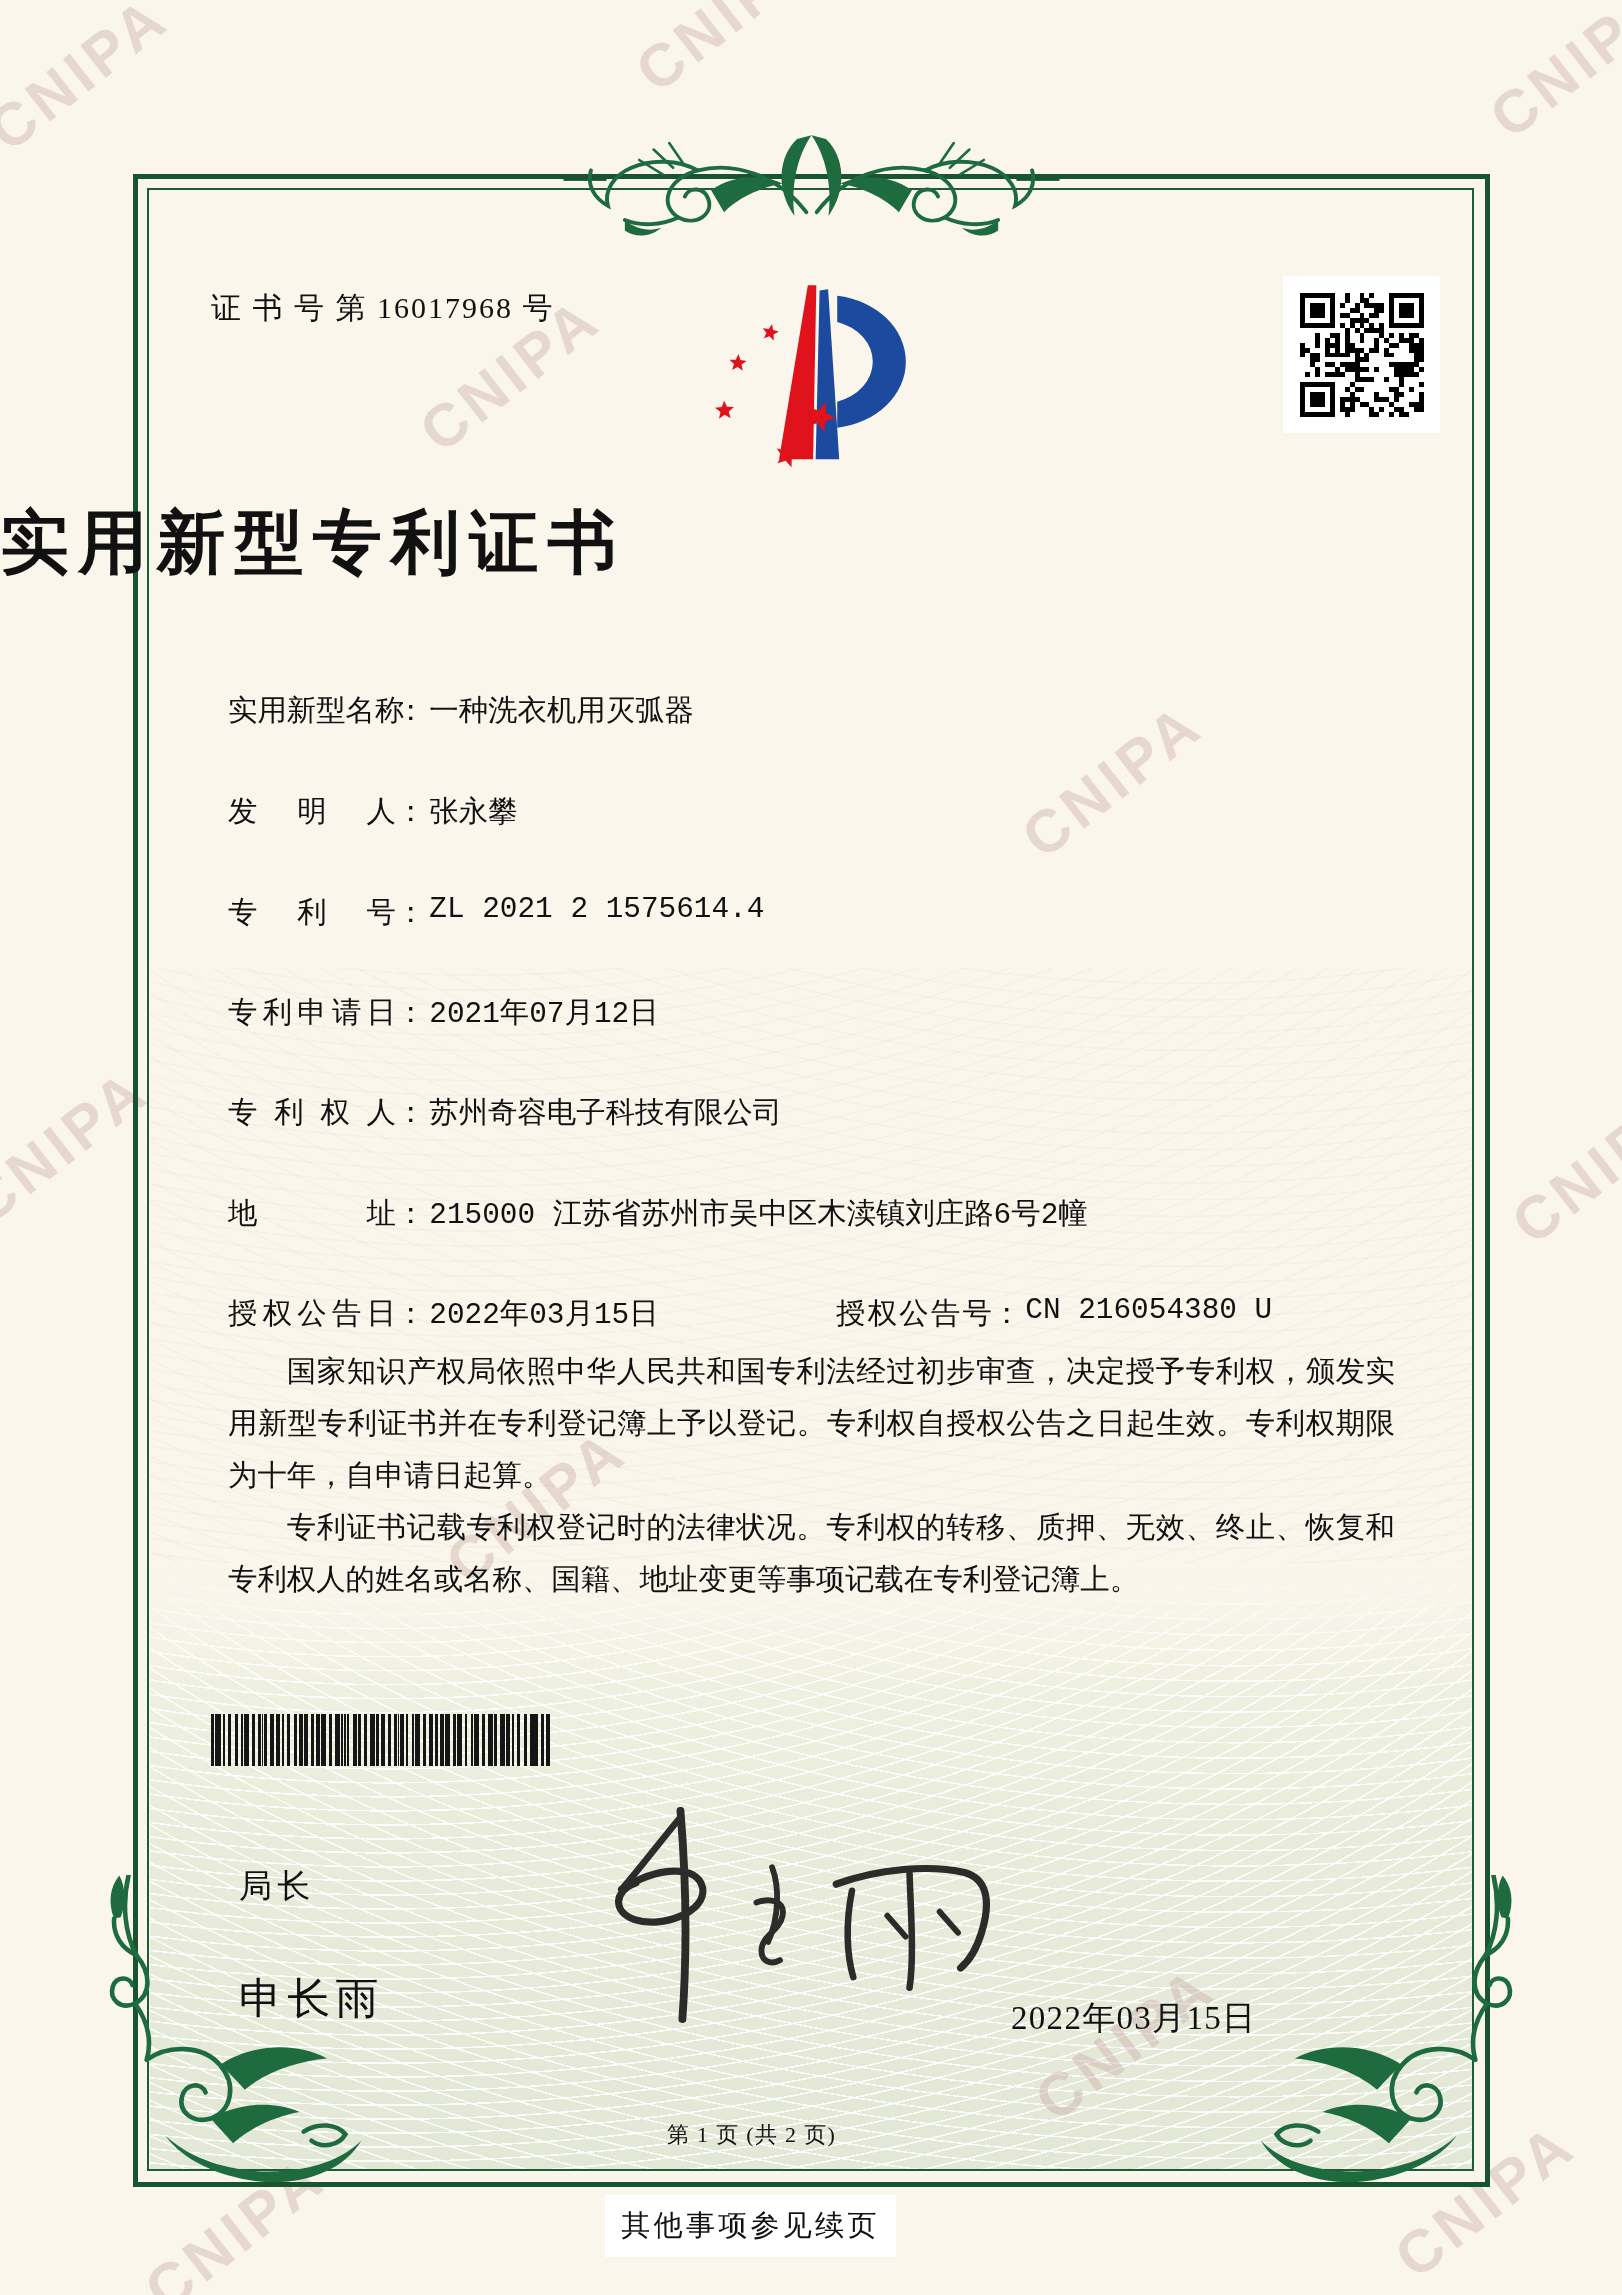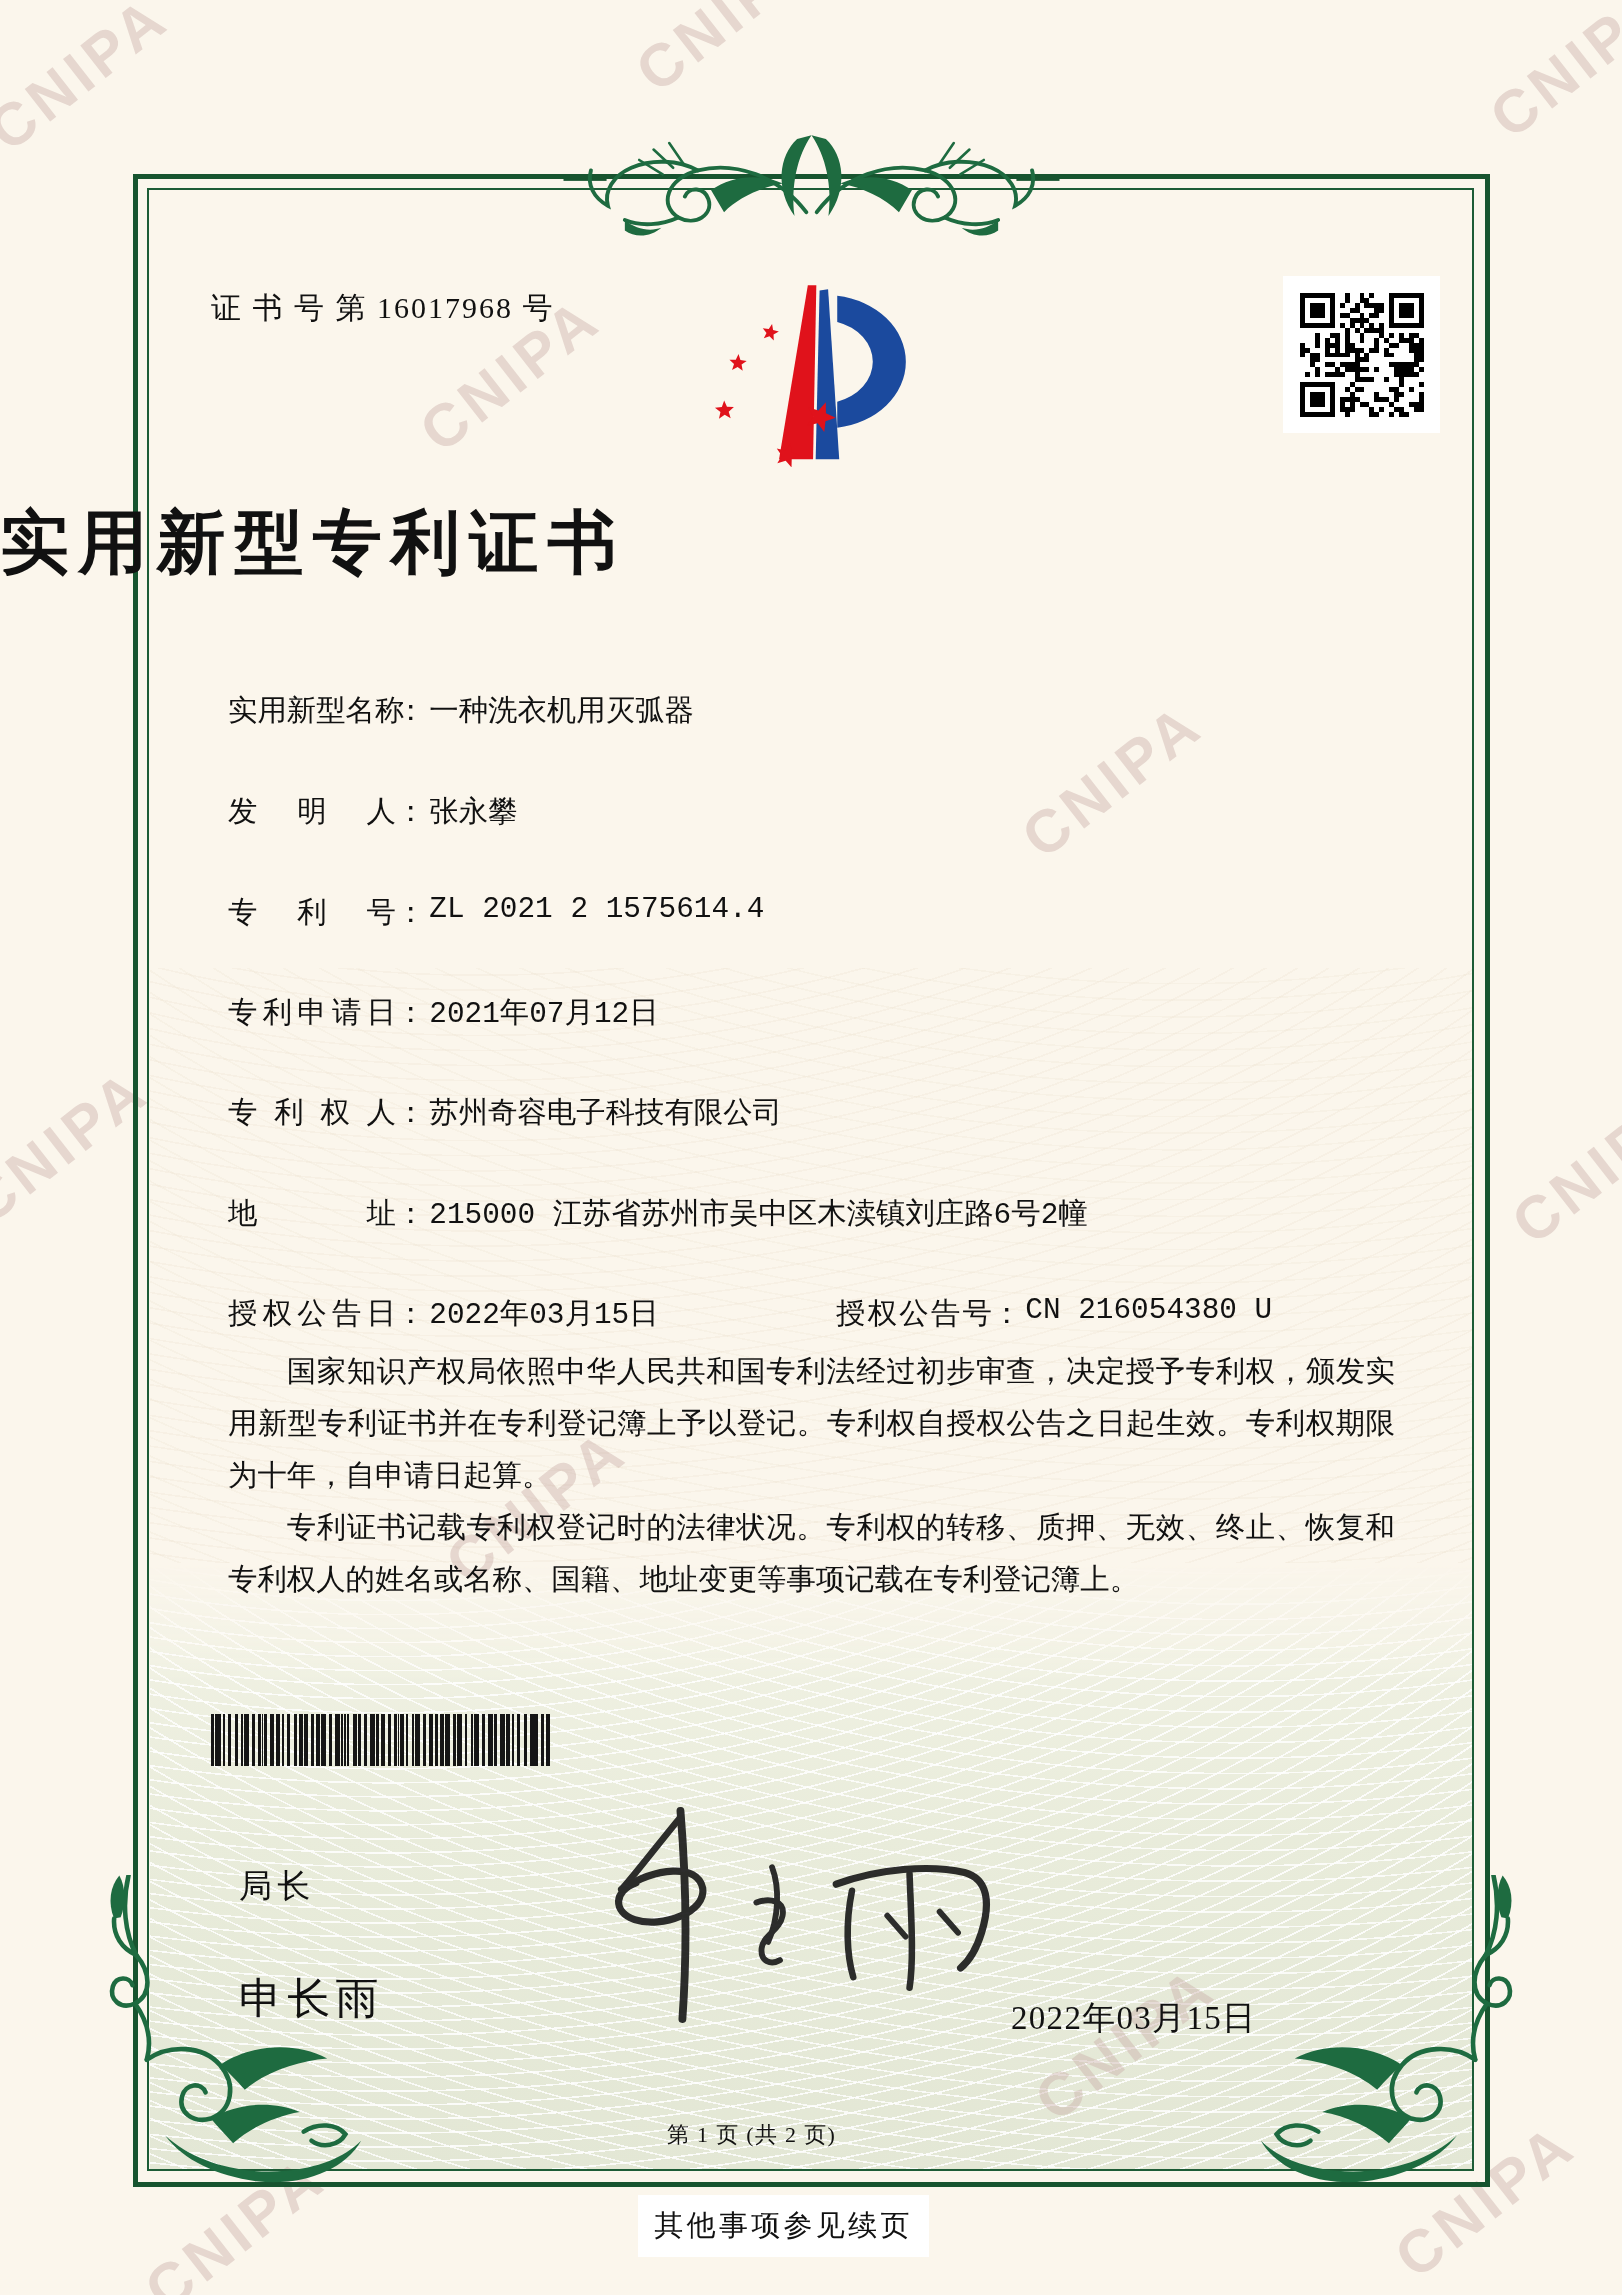--- a/index.html
+++ b/index.html
@@ -64,21 +64,21 @@
   
   .signer-pos{left:239px;top:1864px;font-size:33px;z-index:4;
       font-family:Liberation Serif, serif;font-weight:500;letter-spacing:5.2px;}
   .signer-name{left:239px;top:1942px;font-size:43px;z-index:4;
       font-family:"Liberation Sans","DejaVu Sans",sans-serif;font-weight:500;letter-spacing:5.2px;margin-top:28px;}
   .signature{left:556px;top:1807px;z-index:4;}
   .sign-date{left:1011px;top:1996px;font-size:33px;letter-spacing:1.3px;z-index:4;}
   .page-no{left:667px;top:2108px;font-size:22px;z-index:4;letter-spacing:1.3px;margin-top:12px;}
 
   
-  .footer-box{left:638px;top:2195px;width:291px;height:62px;background:#fff;z-index:4;
+  .footer-box{left:605px;top:2195px;width:291px;height:62px;background:#fff;z-index:4;
       display:flex;align-items:center;justify-content:center;font-size:29px;letter-spacing:3.3px;}
 
   
   .orn{z-index:3;}
 </style>
 </head>
 <body>
 
 <div class="wm" style="left:-26px;top:39px">CNIPA</div>
 <div class="wm" style="left:622px;top:-19.6px">CNIPA</div>

